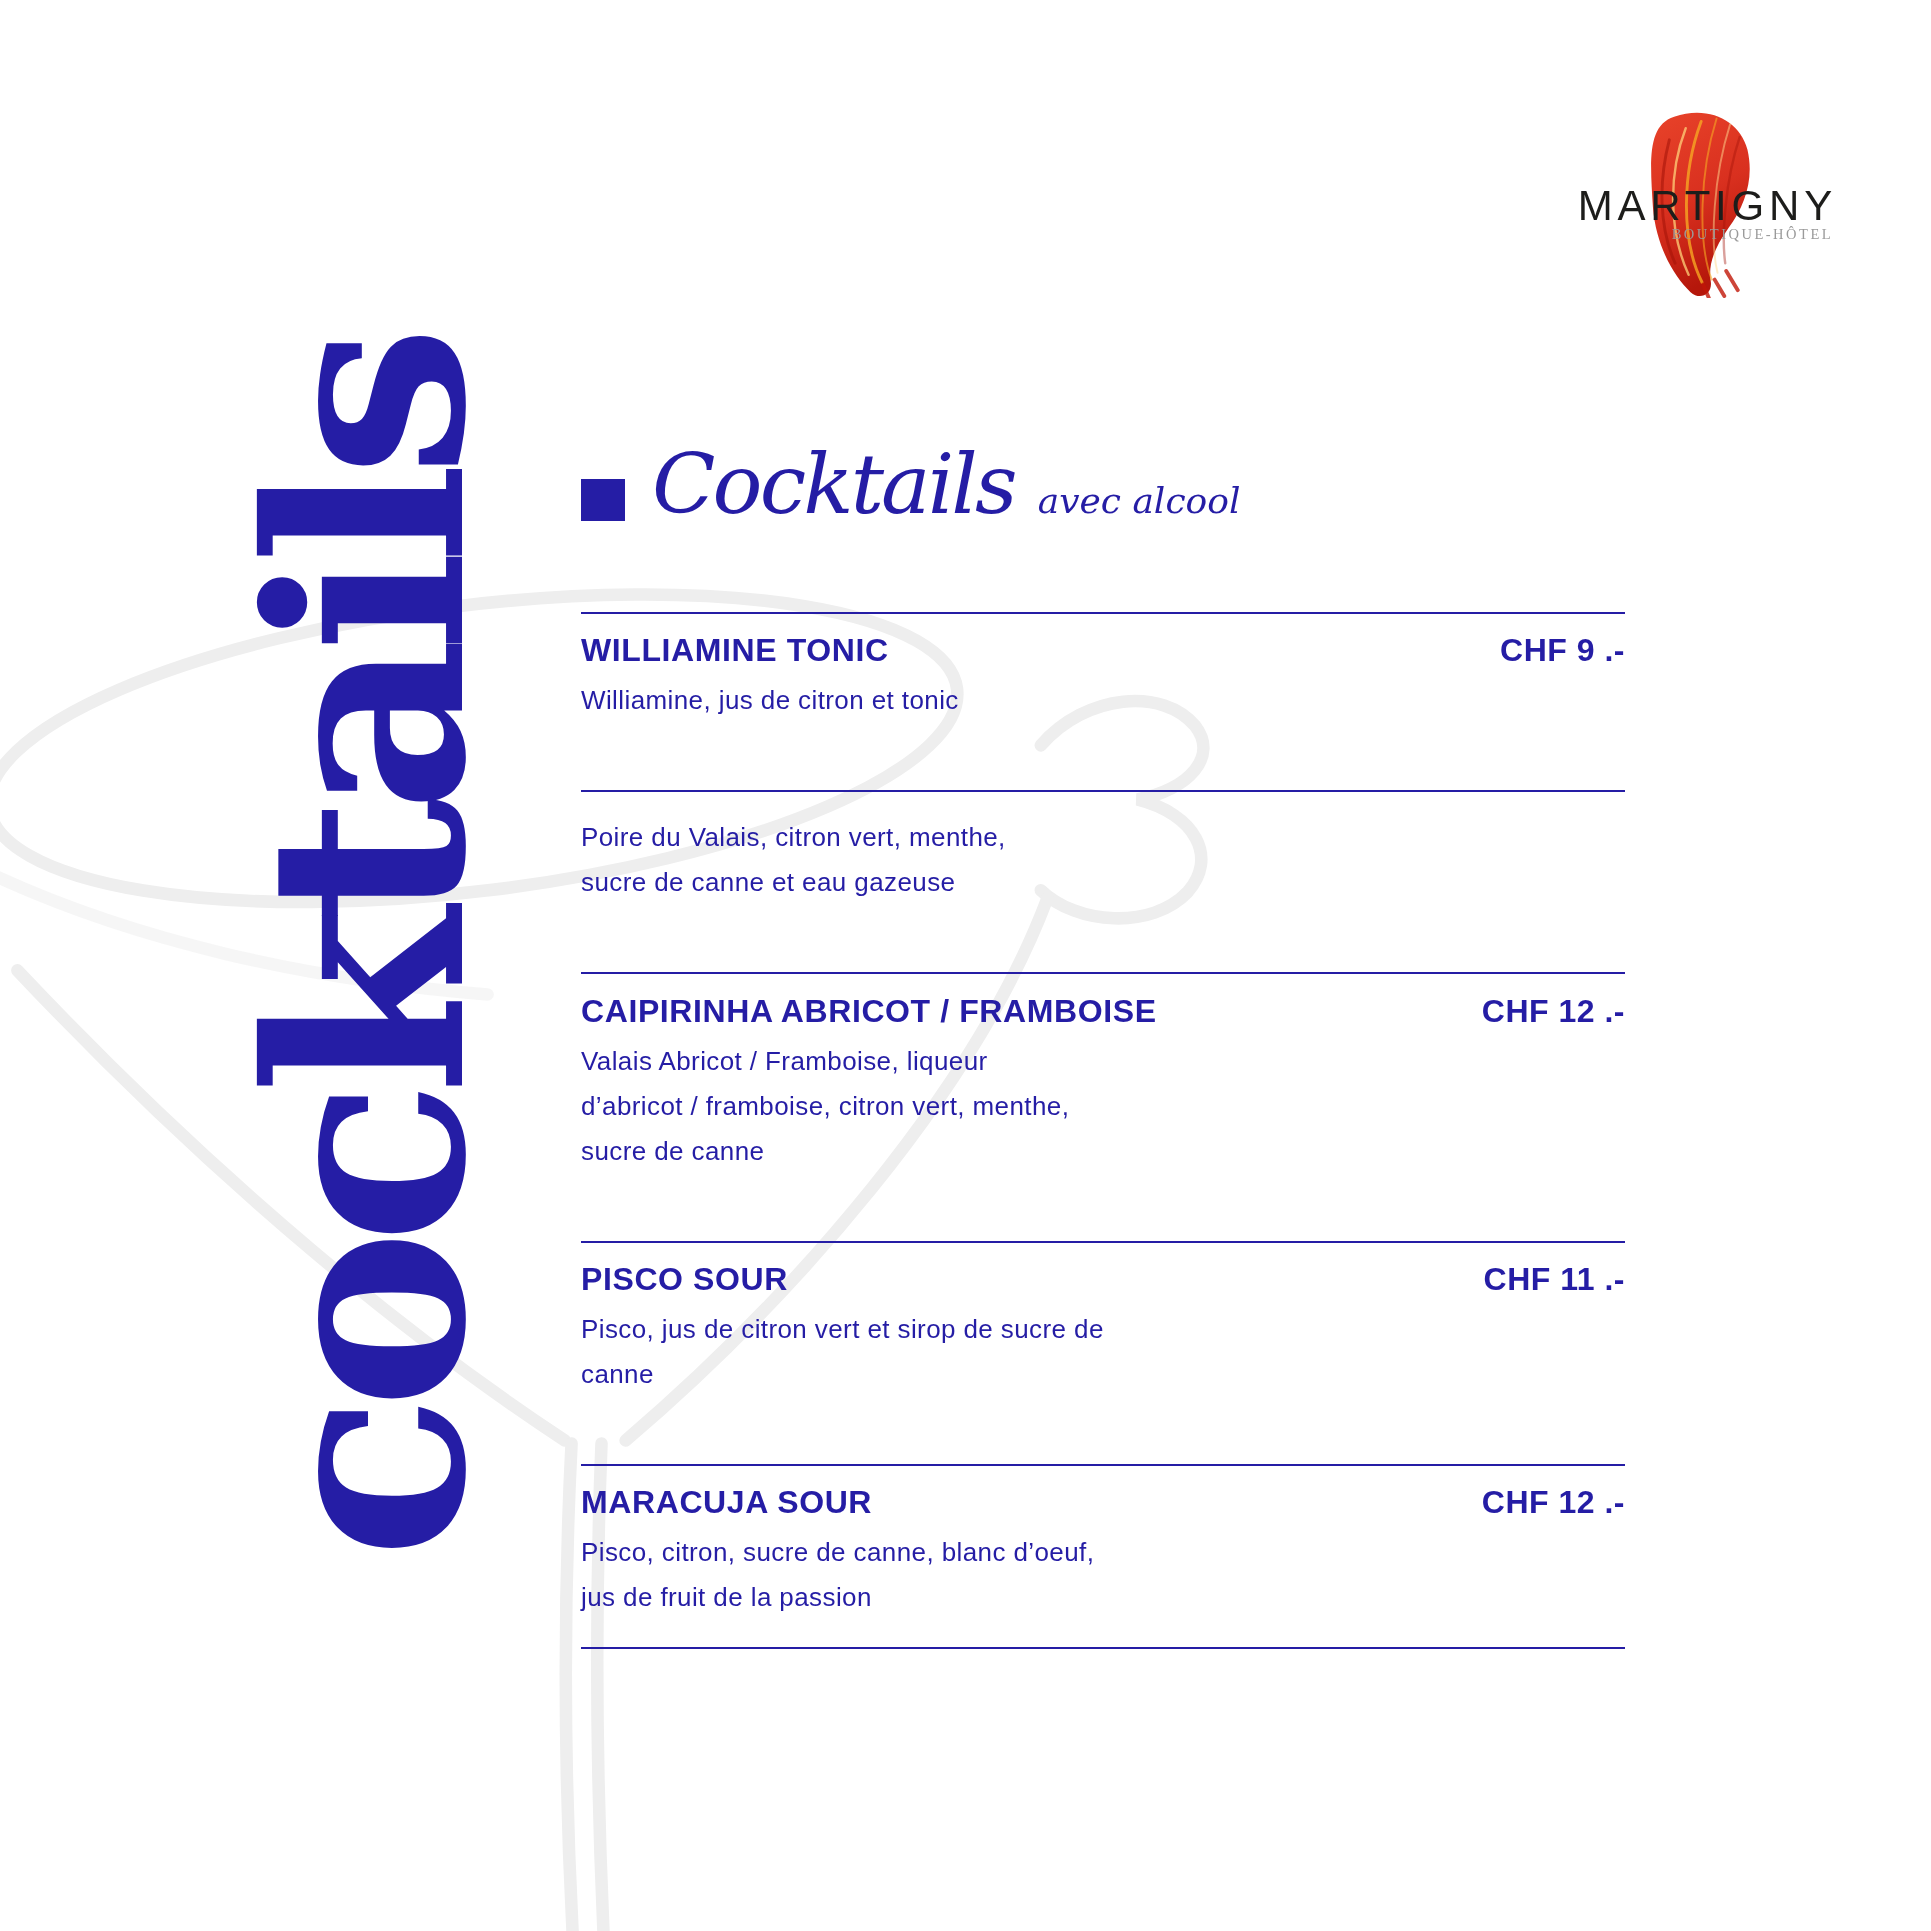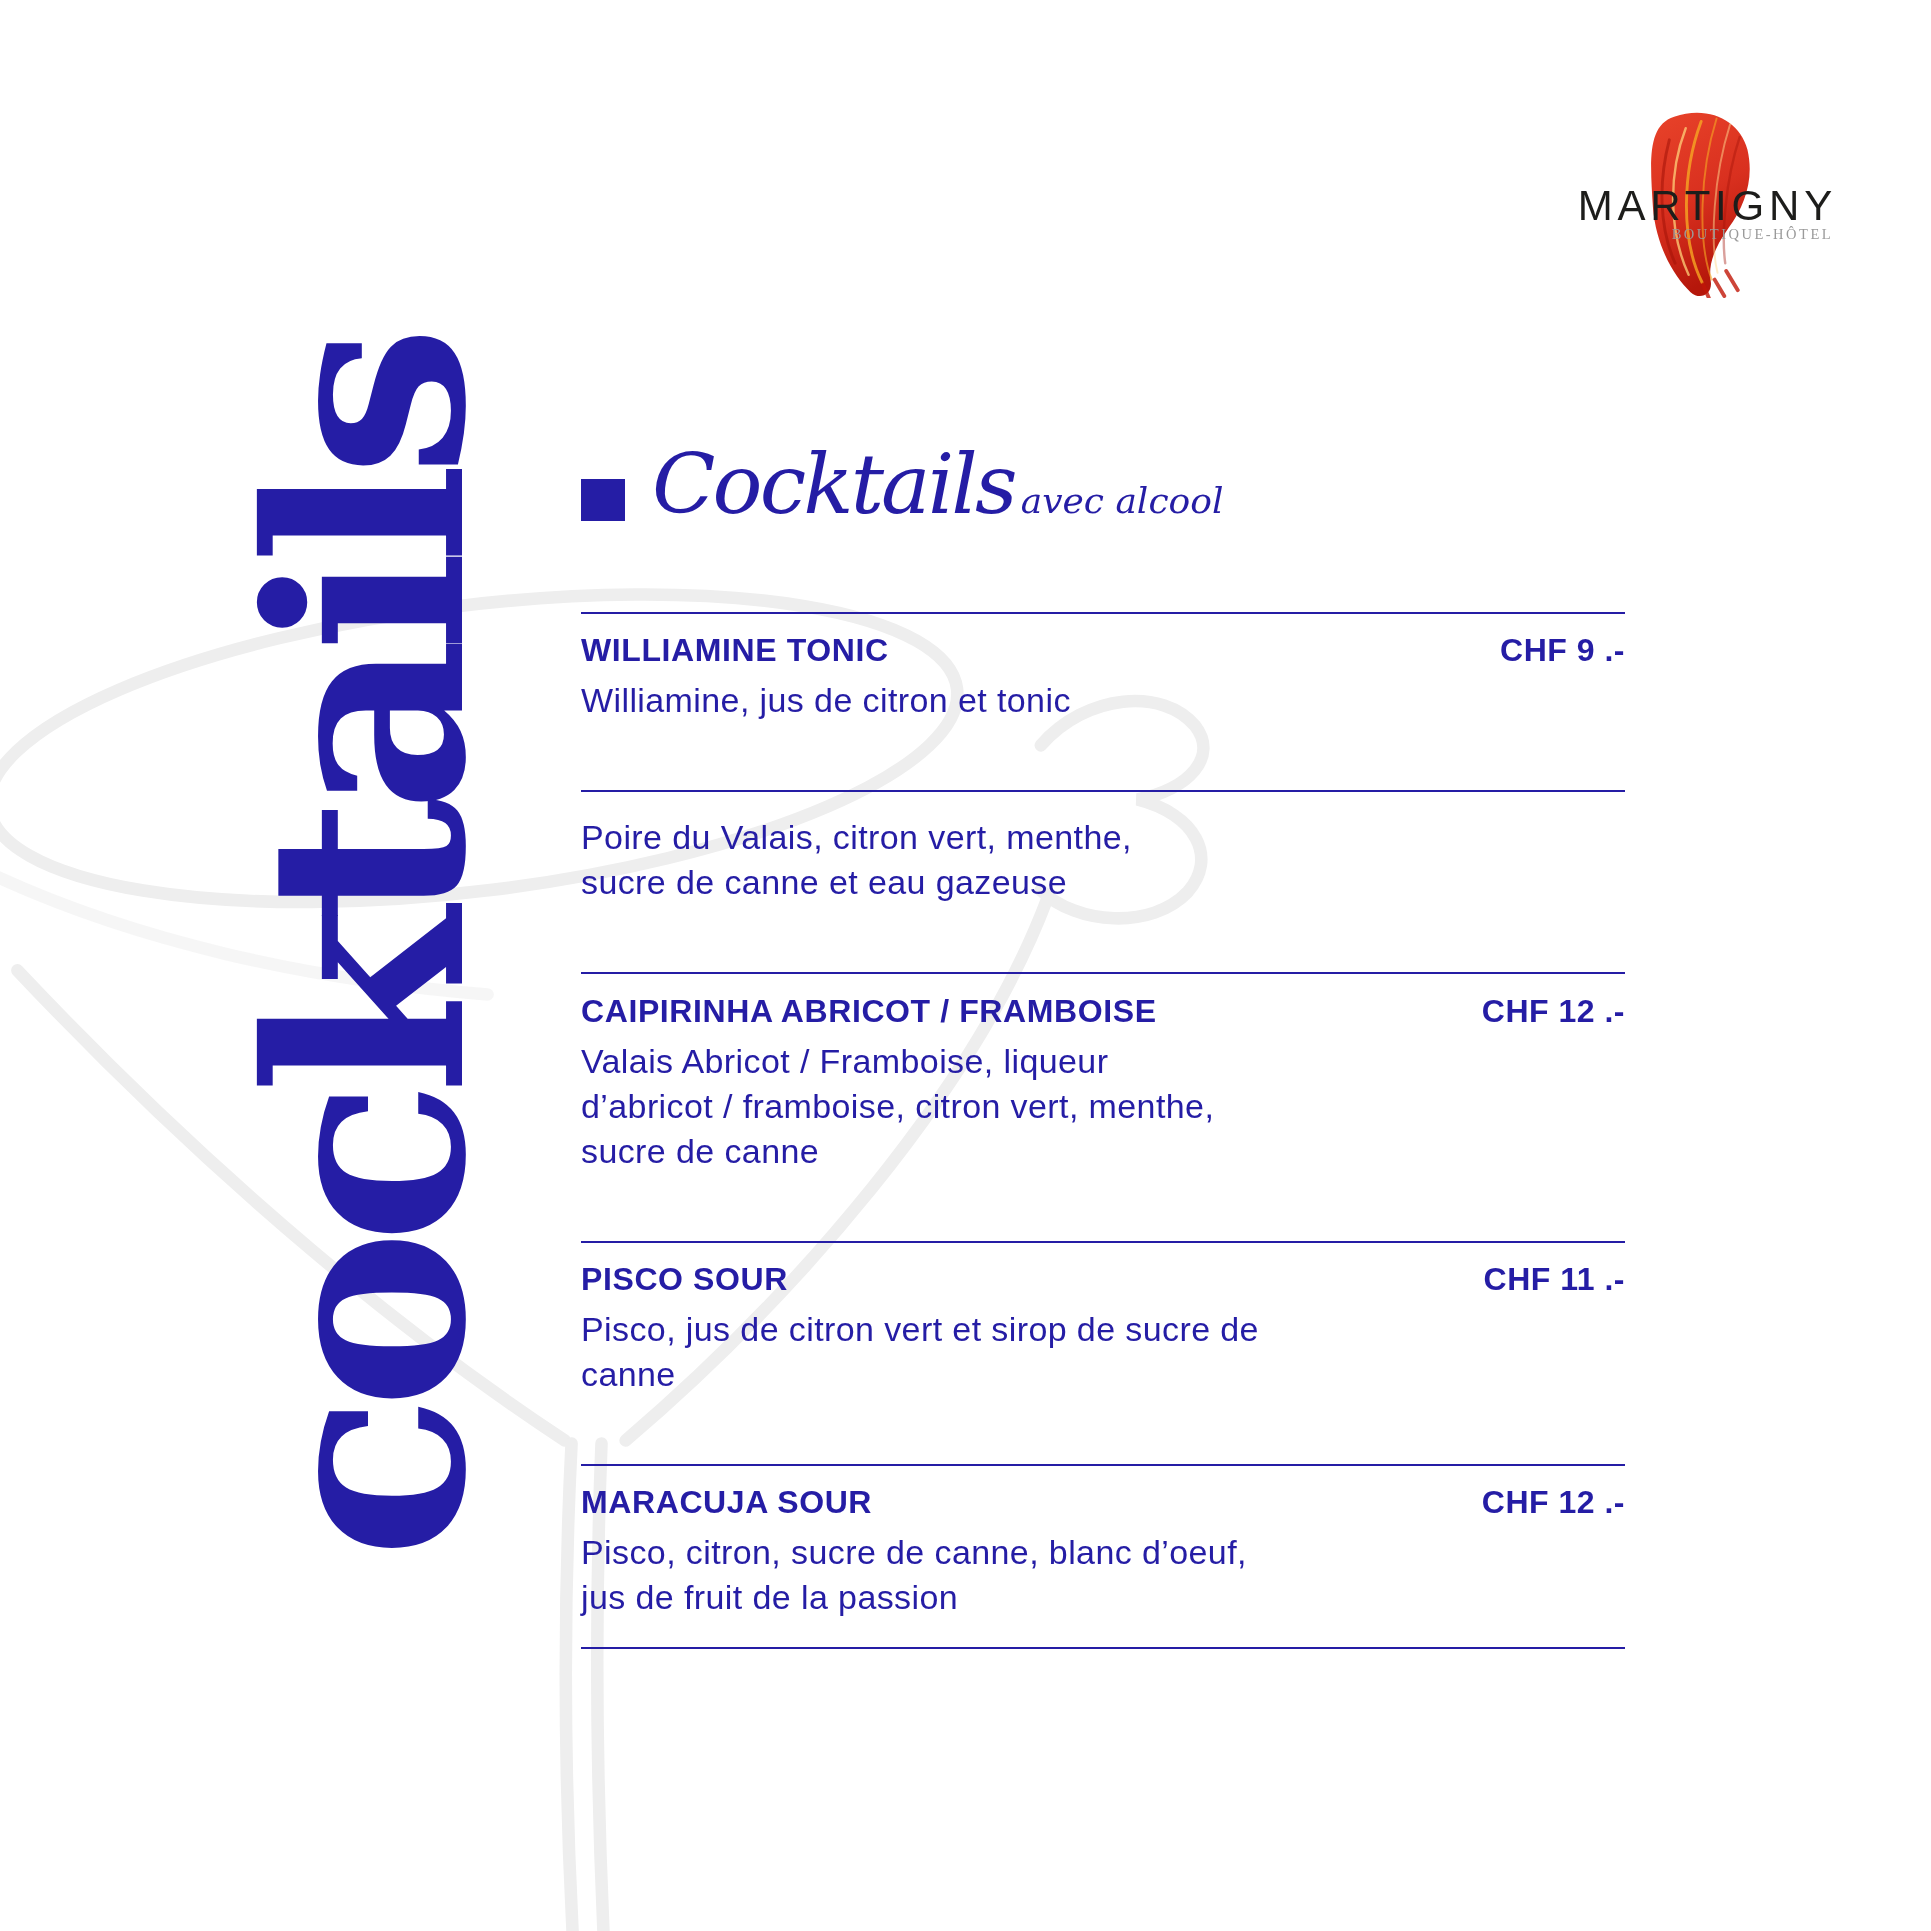--- a/index.html
+++ b/index.html
@@ -48,36 +48,36 @@
   .square-bullet{
     width:44px;height:42px;background:var(--blue);
     align-self:flex-end;margin-bottom:11.6px;margin-right:27px;flex:0 0 auto;
   }
   .section-title{
     font-family:"DejaVu Serif","Liberation Serif",serif;
     font-style:italic;font-size:83px;line-height:97px;letter-spacing:-2.9px;white-space:nowrap;
   }
   .section-subtitle{
     font-family:"DejaVu Serif","Liberation Serif",serif;
-    font-style:italic;font-size:36px;margin-left:6px;white-space:nowrap;
+    font-style:italic;font-size:36px;margin-left:23px;white-space:nowrap;
   }
 
   
   .menu{
     position:absolute;left:581px;top:572px;width:1044px;z-index:2;
     border-bottom:2.9px solid var(--blue);color:var(--blue);
   }
   .menu-item{border-top:2.9px solid var(--blue);padding:16.4px 0 27px 0;margin-top:40px;}
   .item-head{display:flex;justify-content:space-between;align-items:flex-start;}
   .item-name{
     margin:0;font-size:32px;font-weight:bold;letter-spacing:0.6px;line-height:41px;white-space:nowrap;
   }
   .item-price{font-size:32px;font-weight:bold;letter-spacing:0.5px;line-height:41px;white-space:nowrap;}
   .item-desc{
-    margin-top:6.8px;font-size:34px;line-height:45px;letter-spacing:0.4px;
+    margin-top:6.8px;font-size:26px;line-height:45px;letter-spacing:0.4px;
     max-width:850px;white-space:pre-line;
   }
 </style>
 </head>
 <body>
 
 <div class="page">
 
   <svg class="sketch" width="1931" height="1931" viewBox="0 0 2000 2000">
     <ellipse class="sk" cx="490" cy="775" rx="505" ry="148" transform="rotate(-7 490 775)"></ellipse>

